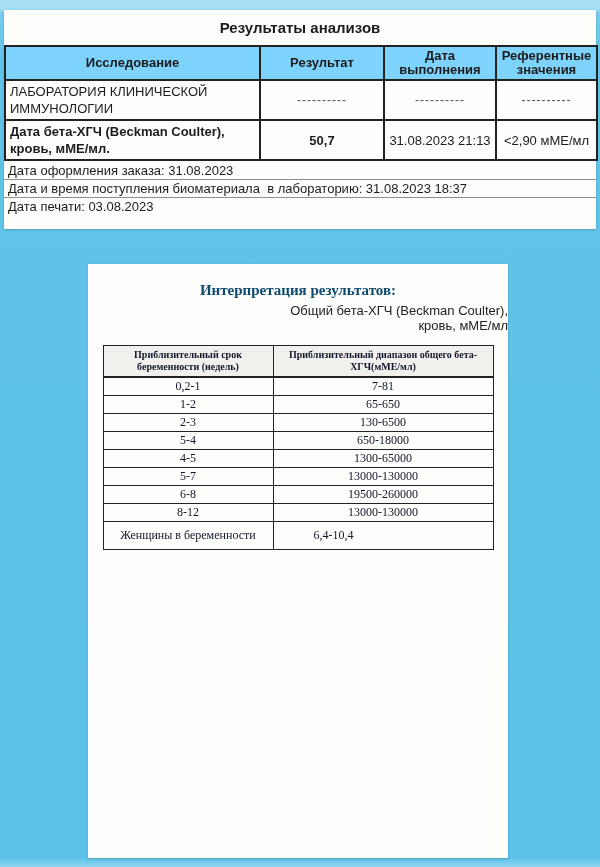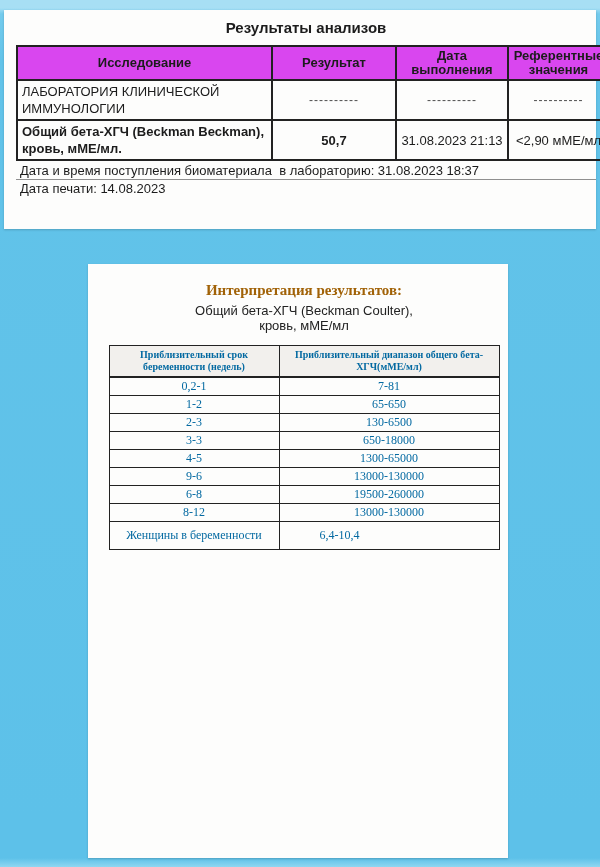--- a/index.html
+++ b/index.html
@@ -5,60 +5,60 @@
   * { margin:0; padding:0; box-sizing:border-box; }
   html,body { width:600px; height:867px; }
   body {
     font-family:"Liberation Sans", sans-serif;
     background:linear-gradient(180deg,
       #a7dff4 0px, #a7dff4 8px,
       #74cbed 14px, #62c3e9 60px,
       #5dc1e9 820px, #5dc1e9 858px, #8ed7f1 867px);
     position:relative; overflow:hidden;
   }
-  .panel { background:#fdfdfc; position:absolute; box-shadow:0 1px 2px rgba(0,0,0,.18);padding-left:12px; }
+  .panel { background:#fdfdfc; position:absolute; box-shadow:0 1px 2px rgba(0,0,0,.18); }
 
   
   .panel-results { left:4px; top:10px; width:592px; height:219px; }
   .report-title {
     height:35px; display:flex; align-items:center; justify-content:center;
     font-size:15px; font-weight:bold; color:#1c1c1c;
   }
   table { border-collapse:collapse; }
   .results-table { width:592px; table-layout:fixed; font-size:13px; color:#1c1c1c; }
   .results-table th, .results-table td { border:2px solid #222; }
   .results-table th {
-    background:#d946ef; font-weight:bold; text-align:center;
+    background:#7dd3fc; font-weight:bold; text-align:center;
     height:31px; padding:2px 3px; line-height:14px;
   }
   .results-table td { height:34px; padding:2px 4px; text-align:center; line-height:17px; }
   .results-table td.study { text-align:left; }
   .results-table tr.result-row td { height:37px; }
   .bold { font-weight:bold; }
   .dashes { color:#4f4f4f; font-size:12px; letter-spacing:1px; }
 
   .dates { padding:1px 0 0 0; }
   .date-line {
     height:18px; line-height:17px; font-size:13px; color:#1c1c1c;
     padding-left:4px; white-space:pre-wrap;
   }
   .date-line.sep { border-bottom:1px solid #8f8f8f; }
 
   
   .panel-interpretation { left:88px; top:264px; width:420px; height:594px; }
   .interp-title {
     margin-top:18px; text-align:center;
     font-family:"Liberation Serif", serif; font-weight:bold;
-    font-size:15px; color:#a16207;
+    font-size:15px; color:#0c4a6e;
   }
-  .interp-subtitle { margin-top:4px; text-align:center; font-size:13px; line-height:15px; color:#222; }
+  .interp-subtitle { margin-top:4px; text-align:right; font-size:13px; line-height:15px; color:#222; }
 
   .interp-table {
     margin:12px auto 0 auto; width:390px; table-layout:fixed;
-    font-family:"Liberation Serif", serif; color:#0369a1;
+    font-family:"Liberation Serif", serif; color:#0f172a;
   }
   .interp-table th, .interp-table td { border:1.5px solid #222; }
   .interp-table thead th { border-bottom-width:2px; }
   .interp-table th {
     background:#f2f0ed; font-weight:bold; font-size:10px;
     line-height:12px; padding:3px 4px; height:30px; text-align:center;
   }
   .interp-table td {
     font-size:12px; height:17px; line-height:15px;
     padding:1px 4px; text-align:center;margin-top:37px;
@@ -90,31 +90,32 @@
         </tr>
       </thead>
       <tbody>
         <tr>
           <td class="study">ЛАБОРАТОРИЯ КЛИНИЧЕСКОЙ ИММУНОЛОГИИ</td>
           <td class="dashes">----------</td>
           <td class="dashes">----------</td>
           <td class="dashes">----------</td>
         </tr>
         <tr class="result-row">
-          <td class="study bold">Общий бета-ХГЧ (Beckman Beckman), кровь, мМЕ/мл.</td>
+          <td class="study bold">Дата бета-ХГЧ (Beckman Coulter), кровь, мМЕ/мл.</td>
           <td class="bold">50,7</td>
           <td>31.08.2023 21:13</td>
           <td>&lt;2,90 мМЕ/мл</td>
         </tr>
       </tbody>
     </table>
 
     <div class="dates">
+      <div class="date-line sep">Дата оформления заказа: 31.08.2023</div>
       <div class="date-line sep">Дата и время поступления биоматериала  в лабораторию: 31.08.2023 18:37</div>
-      <div class="date-line">Дата печати: 14.08.2023</div>
+      <div class="date-line">Дата печати: 03.08.2023</div>
     </div>
   </section>
 
   <section class="panel panel-interpretation">
     <div class="interp-title">Интерпретация результатов:</div>
     <div class="interp-subtitle">
       <div>Общий бета-ХГЧ (Beckman Coulter),</div>
       <div>кровь, мМЕ/мл</div>
     </div>
 
@@ -136,29 +137,29 @@
         </tr>
         <tr>
           <td>1-2</td>
           <td>65-650</td>
         </tr>
         <tr>
           <td>2-3</td>
           <td>130-6500</td>
         </tr>
         <tr>
-          <td>3-3</td>
+          <td>5-4</td>
           <td>650-18000</td>
         </tr>
         <tr>
           <td>4-5</td>
           <td>1300-65000</td>
         </tr>
         <tr>
-          <td>9-6</td>
+          <td>5-7</td>
           <td>13000-130000</td>
         </tr>
         <tr>
           <td>6-8</td>
           <td>19500-260000</td>
         </tr>
         <tr>
           <td>8-12</td>
           <td>13000-130000</td>
         </tr>

